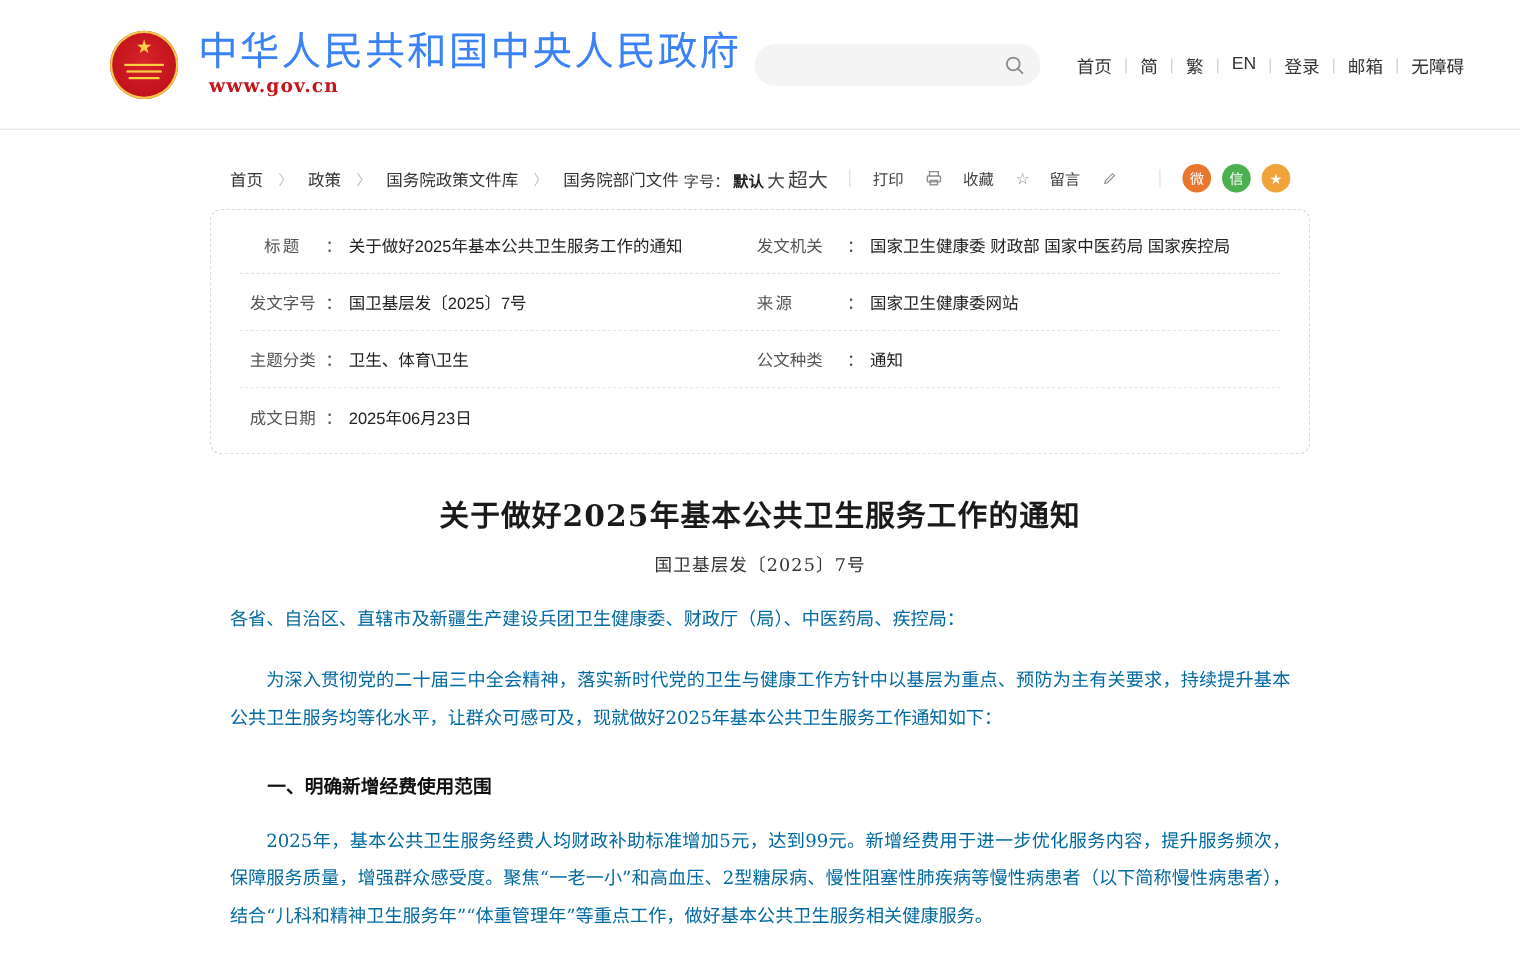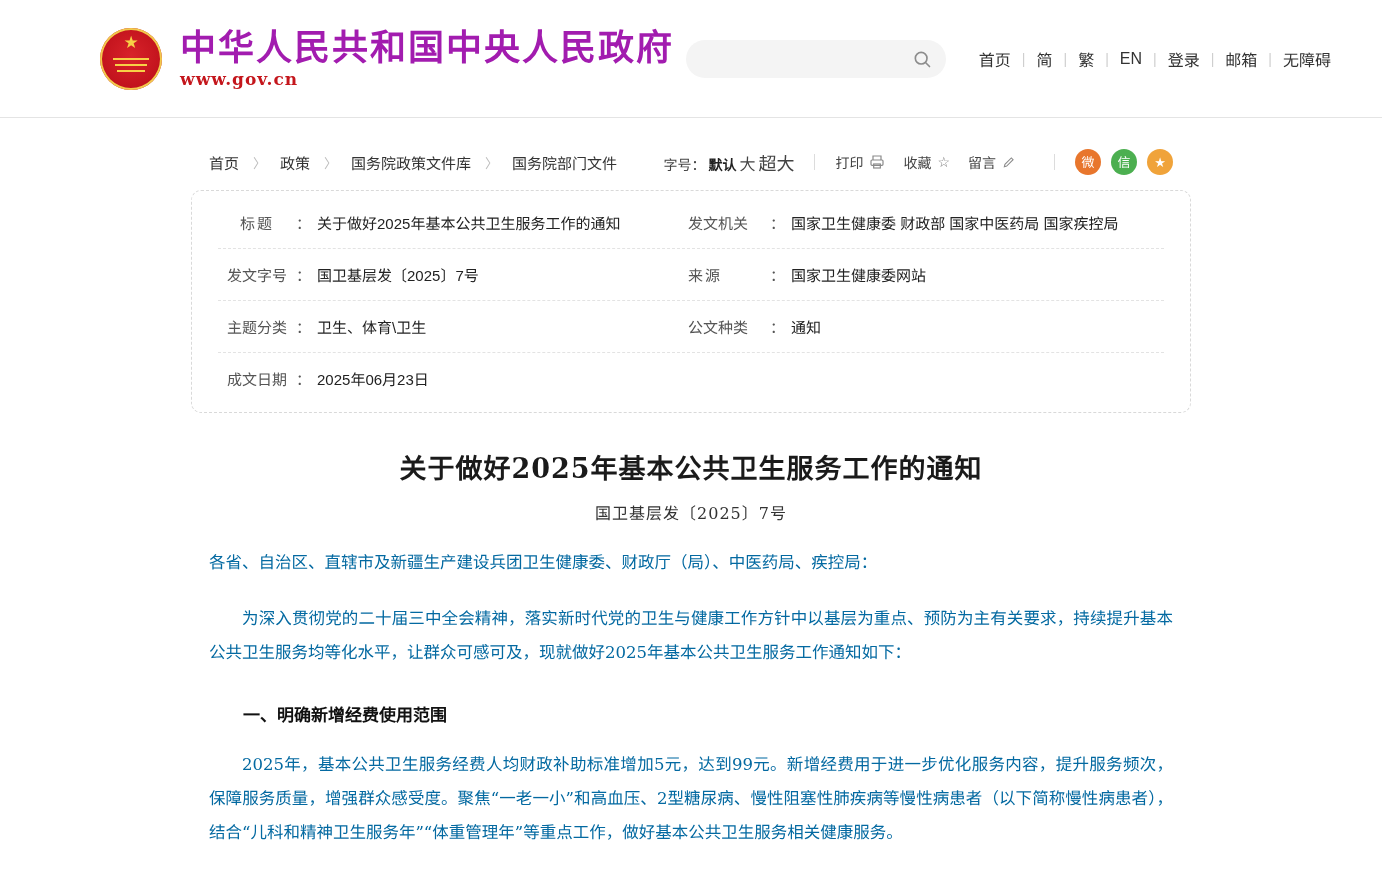--- a/index.html
+++ b/index.html
@@ -50,32 +50,33 @@
     left: 13px; right: 13px; bottom: 12px;
     height: 22px;
     background:
       linear-gradient(#f7d046, #f7d046) left 0 top 2px / 36px 2px no-repeat,
       linear-gradient(#f7d046, #f7d046) left 2px top 8px / 32px 2px no-repeat,
       linear-gradient(#f7d046, #f7d046) left 4px top 14px / 28px 2px no-repeat;
   }
   .brand-text { display: flex; flex-direction: column; gap: 2px; }
   .brand-title {
     font-family: "DejaVu Serif", "Liberation Serif", serif;
-    font-weight: bold;
+    font-weight: normal;
     font-size: 36px;
     letter-spacing: 2px;
-    color: #a21caf;
+    color: #3b82f6;
     line-height: 1.1;
   }
   .brand-url {
     font-family: "DejaVu Serif", "Liberation Serif", serif;
     font-size: 17px;
     font-weight: bold;
     color: #c4161c;
     letter-spacing: 1px;
+    margin-left: 10px;
   }
 
   .header-right {
     margin-left: auto;
     display: flex;
     align-items: center;
     gap: 22px;
   }
   .search-box {
     width: 260px; height: 38px;
@@ -157,21 +158,21 @@
   .fs-mid { font-size: 16px; }
   .fs-big { font-size: 18px; }
   .divider-v {
     width: 1px; height: 16px;
     background: #dcdcdc;
     margin: 0 20px;
   }
   .tool-item {
     display: flex;
     align-items: center;
-    gap: 6px;
+    gap: 20px;
     margin-right: 18px;
     color: #444;
   }
   .tool-item .gl { font-size: 14px; color: #7a7a7a; }
   .share-icons { display: flex; align-items: center; gap: 10px; }
   .circ {
     width: 26px; height: 26px;
     border-radius: 50%;
     display: inline-flex;
     align-items: center;

